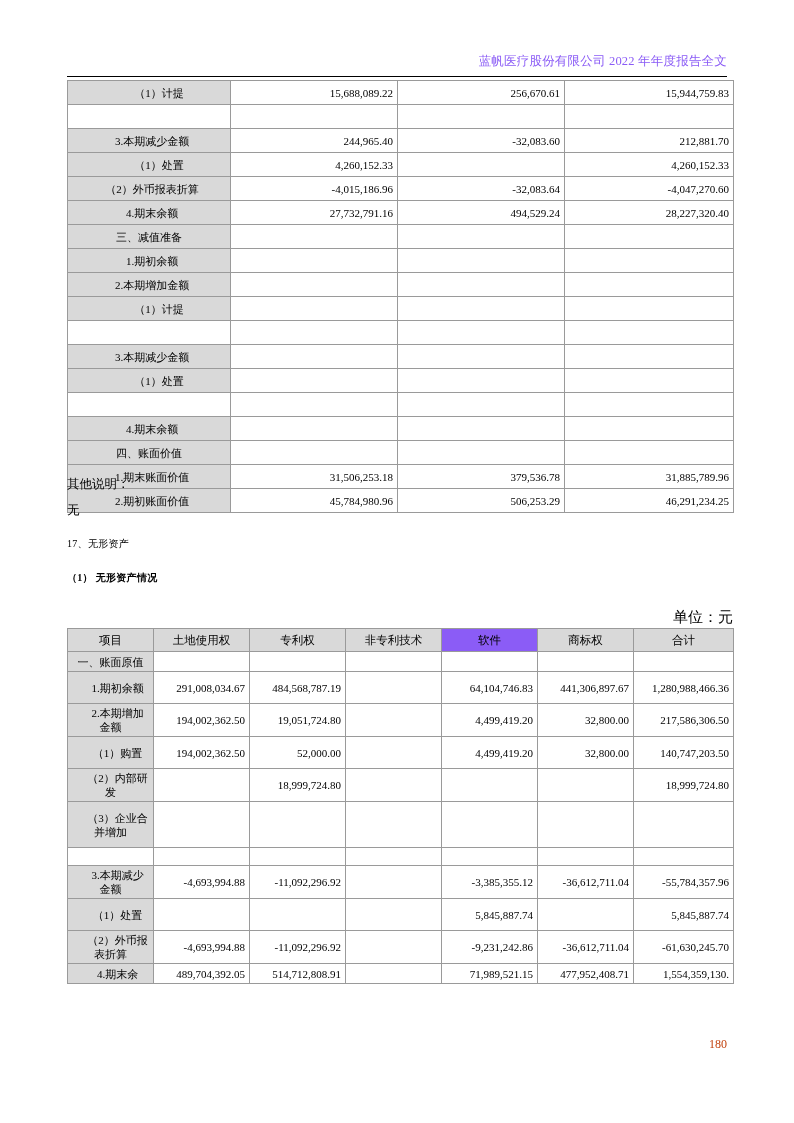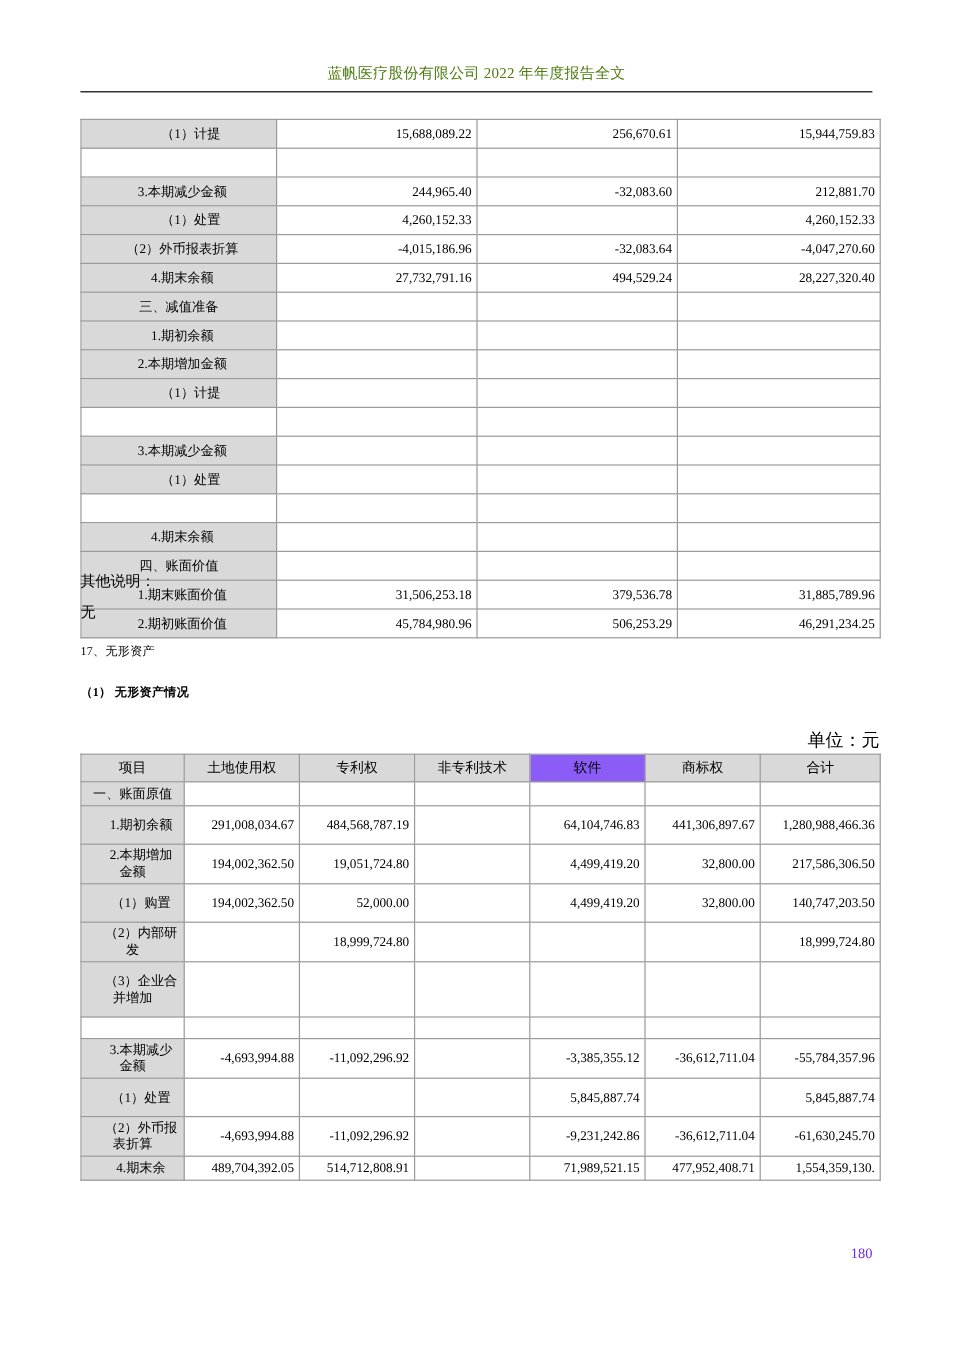--- a/index.html
+++ b/index.html
@@ -21,24 +21,24 @@
     width: 794px;
     height: 1123px;
   }
 
   
   .page-header {
     position: absolute;
     top: 52px;
     left: 67px;
     width: 660px;
-    text-align: center;
+    text-align: right;
     font-size: 12.5px;
     line-height: 18px;
-    color: #4d7c0f;
+    color: #8b5cf6;
     letter-spacing: 0.2px;
   }
   .header-rule {
     position: absolute;
     top: 76px;
     left: 67px;
     width: 660px;
     height: 1px;
     background: #000000;
   }
@@ -83,21 +83,21 @@
   }
 
   
   .ind0 { text-align: center; }
   .ind1 { text-align: center; }
   .ind2 { text-align: center; }
 
   
   #table1-wrap {
     position: absolute;
-    top: 99px;
+    top: 80px;
     left: 67px;
     width: 666px;
   }
   #table1 col.c0 { width: 163px; }
   #table1 col.c1 { width: 167px; }
   #table1 col.c2 { width: 167px; }
   #table1 col.c3 { width: 169px; }
   #table1 td { height: 19px; }
 
   
@@ -147,21 +147,21 @@
   #table2 .hdr, #table2 .hdr-white { height: 18px; font-size: 11.5px; }
 
   
   #page-number {
     position: absolute;
     top: 1037px;
     left: 67px;
     width: 660px;
     text-align: right;
     font-size: 12px;
-    color: #6d28d9;
+    color: #c2410c;
   }
 </style>
 </head>
 <body>
 
 <div class="page">
 
   <div class="page-header">蓝帆医疗股份有限公司 2022 年年度报告全文</div>
   <div class="header-rule"></div>
 

